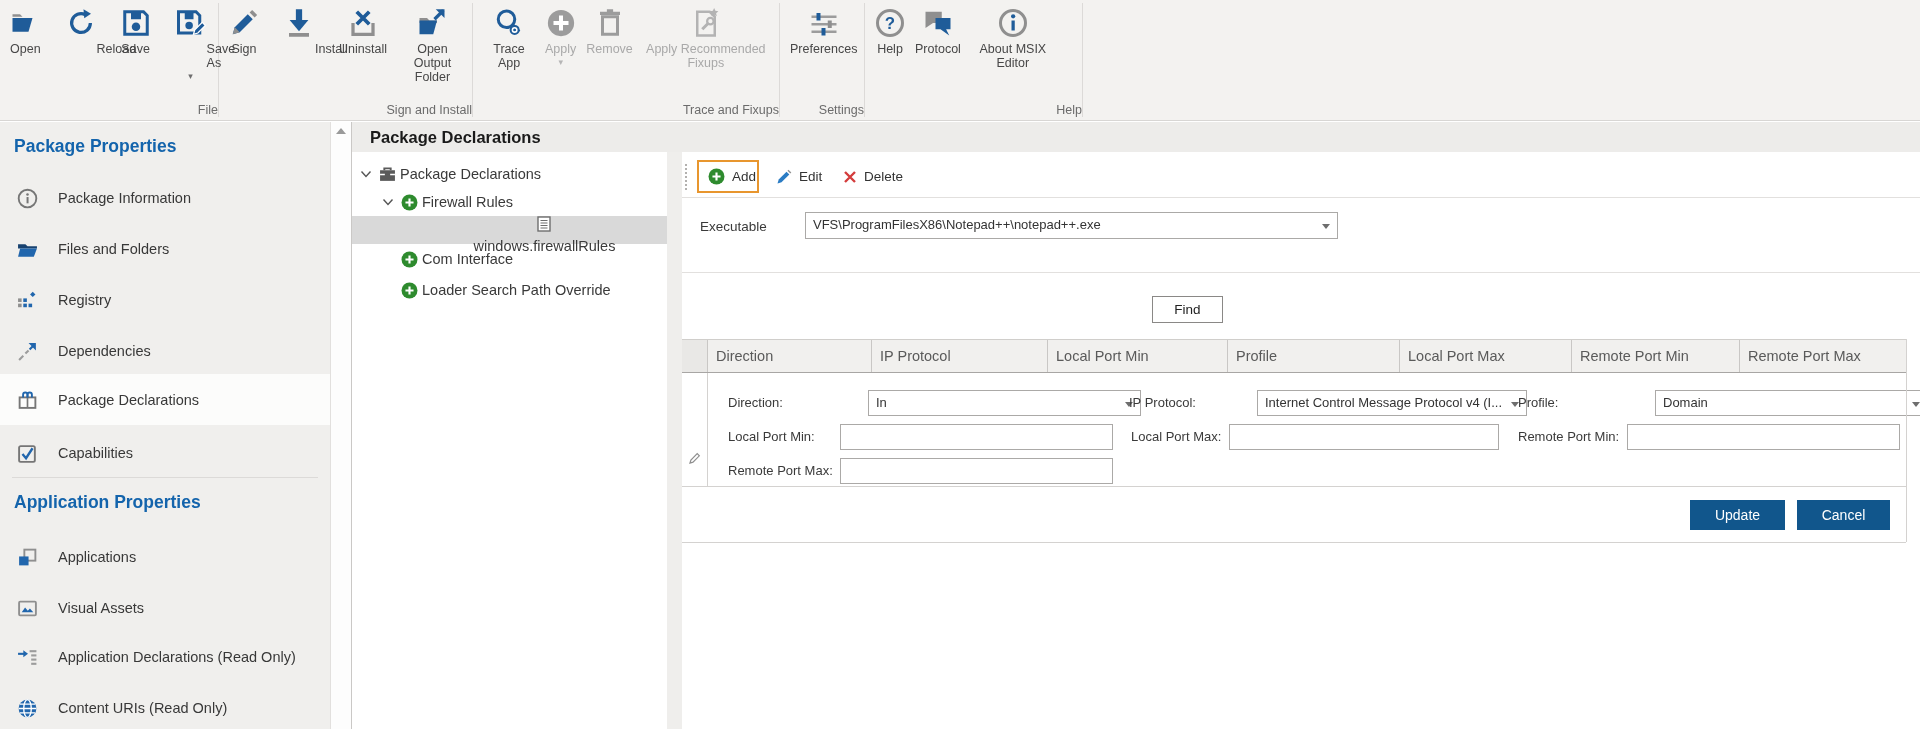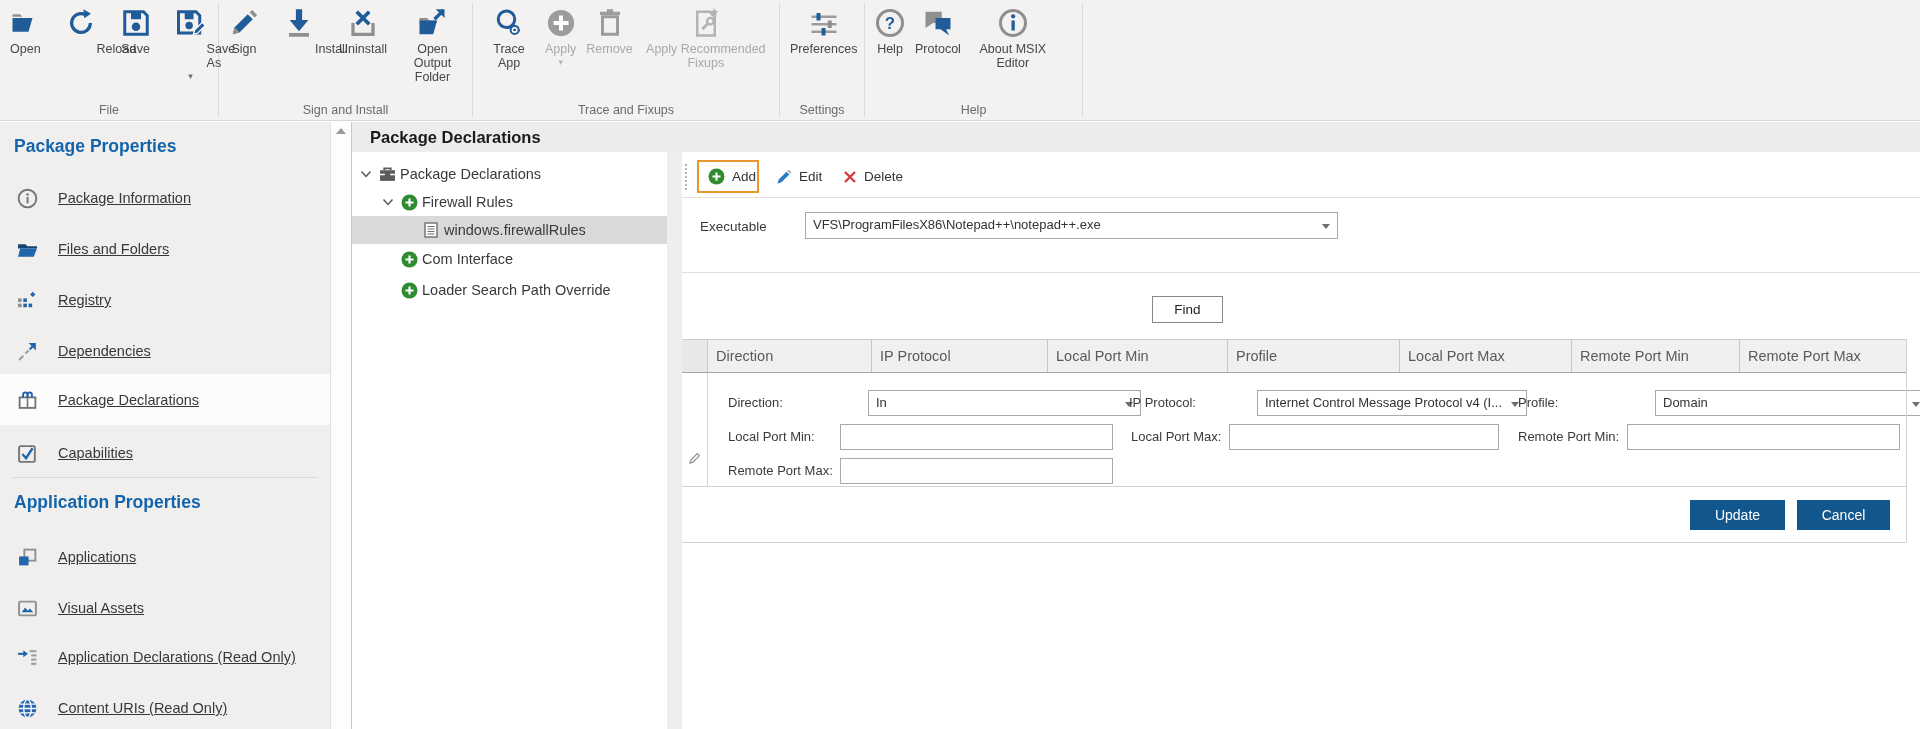--- a/index.html
+++ b/index.html
@@ -17,55 +17,55 @@
   .rgroup { position:relative; height:120px; flex:0 0 auto; }
   .rbuttons { display:flex; align-items:flex-start; padding:5px 0 0 6px; gap:2px; }
   .rbtn { display:flex; flex-direction:column; align-items:center; padding:2px 4px; cursor:default; }
   .rbtn .ricon { height:32px; display:flex; align-items:center; justify-content:center; margin-bottom:3px; }
   .rbtn .ricon svg { width:30px; height:30px; }
   .rlbl { font-size:12.5px; line-height:14px; color:#474747; text-align:center; white-space:normal; }
   .rbtn.disabled .rlbl { color:#a9a9a9; }
   .chev { font-size:9px; color:#6e6e6e; line-height:9px; margin-top:2px; }
   .rbtn.disabled .chev { color:#b5b5b5; }
   .rglabel {
-    position:absolute; bottom:3px; left:0; width:100%; text-align:center;
+    position:absolute; bottom:3px; left:0; width:100%; text-align:right;
     font-size:12.5px; color:#6b6b6b;
   }
   .rsep { flex:0 0 1px; width:1px; height:114px; margin-top:3px; background:#dcdad8; }
   .w44{max-width:48px;} .w56{max-width:60px;padding-left:46px;} .w66{max-width:70px;} .w88{max-width:92px;}
   .w50{max-width:52px;} .w120{max-width:126px;} .w80{max-width:84px;}
   
   .sidebar { position:absolute; left:0; top:122px; width:330px; height:607px; background:#f0efed; }
   .sheading { position:absolute; left:14px; font-size:17.5px; font-weight:bold; color:#1464ac; }
   .sitem {
     position:absolute; left:0; width:330px; height:50px;
     display:flex; align-items:center; padding-left:17px; cursor:pointer;
   }
   .sitem.selected { background:#fcfcfb; }
   .sitem .sicon { width:21px; height:21px; margin-right:20px; flex:0 0 21px; }
   .sitem .sicon svg { width:21px; height:21px; }
-  .sitem .slbl { font-size:14.5px; color:#383838;text-decoration:underline; }
+  .sitem .slbl { font-size:14.5px; color:#383838; }
   .sdivider { position:absolute; left:12px; width:306px; height:1px; background:#dcdad8; }
   .side-scroll {
     position:absolute; left:330px; top:122px; width:22px; height:607px; background:#fdfdfd;
     border-left:1px solid #e2e0de; border-right:1px solid #cac8c6;
   }
   .scroll-up {
     position:absolute; top:6px; left:50%; transform:translateX(-50%);
     width:0; height:0; border-left:5px solid transparent; border-right:5px solid transparent;
     border-bottom:6px solid #9a9a9a;
   }
   
   .titlebar {
     position:absolute; left:352px; top:122px; width:1568px; height:30px; background:#edecea;
   }
   .titlebar .ttl { margin-left:18px; line-height:30px; font-size:16.5px; font-weight:bold; color:#1a1a1a; }
   .treepanel { position:absolute; left:352px; top:152px; width:315px; height:577px; background:#fff; }
   .trow { position:absolute; left:0; width:315px; height:28px; display:flex; align-items:center; cursor:pointer; }
-  .trow.selected { background:#d9d9d9; }
+  .trow.selected { background:#d9d9d9;flex-direction:column; }
   .tchev { width:20px; display:flex; justify-content:center; flex:0 0 20px; }
   .ticon { width:22px; display:flex; justify-content:center; flex:0 0 22px; }
   .tlbl { font-size:14.5px; color:#3a3a3a; margin-left:2px; white-space:nowrap; }
   .splitter { position:absolute; left:667px; top:152px; width:15px; height:577px; background:#efeeec; }
   .rightpanel { position:absolute; left:682px; top:152px; width:1430px; height:577px; background:#fff; }
   
   .grip { position:absolute; left:3px; top:12px; height:26px; border-left:2px dotted #b3b1af; }
   .addbtn {
     position:absolute; left:15px; top:8px; height:33px; width:62px;
     border:2px solid #e8962e; display:flex; align-items:center; gap:7px; padding:0 9px;

